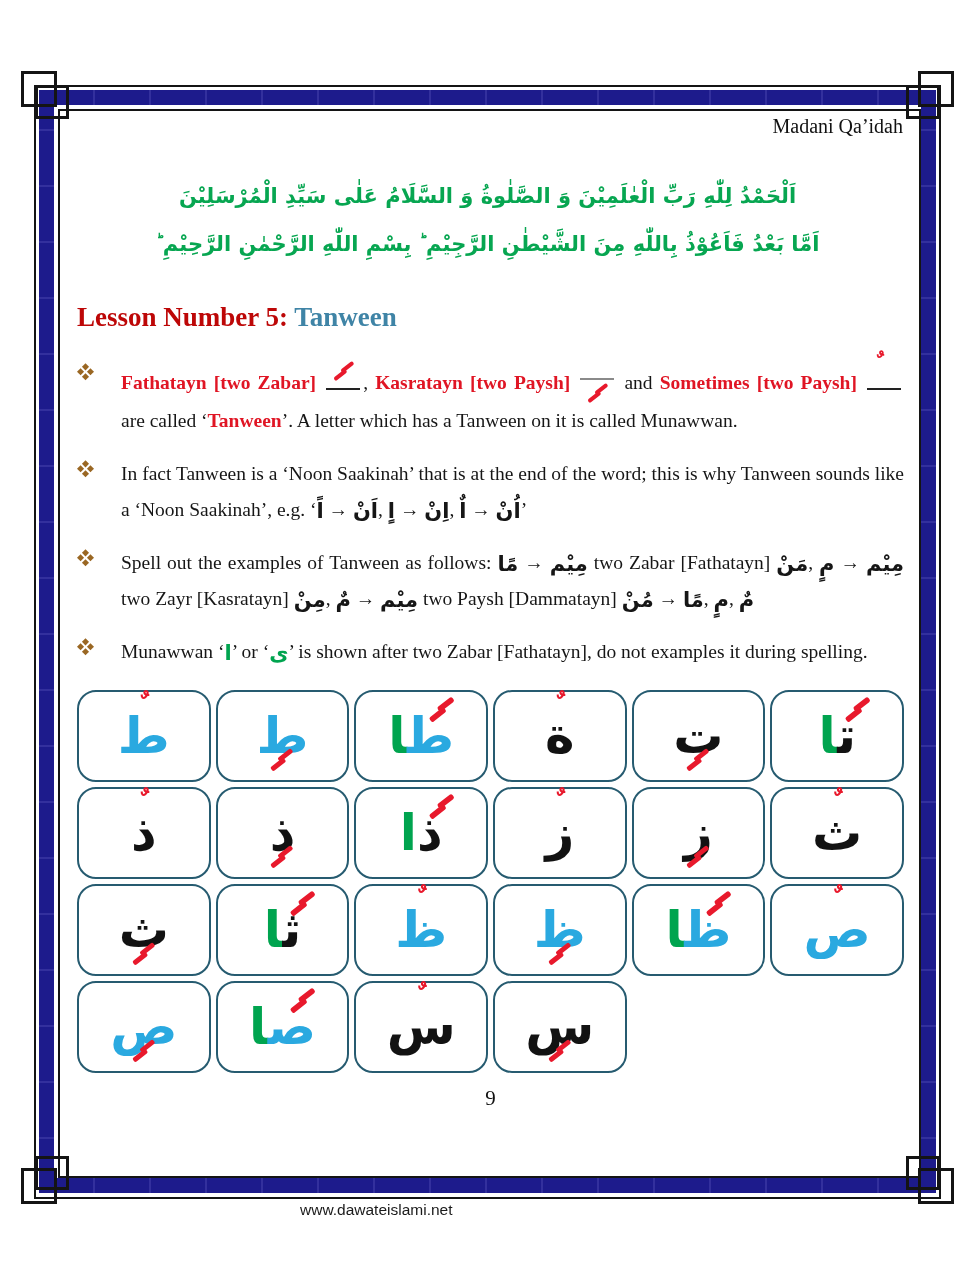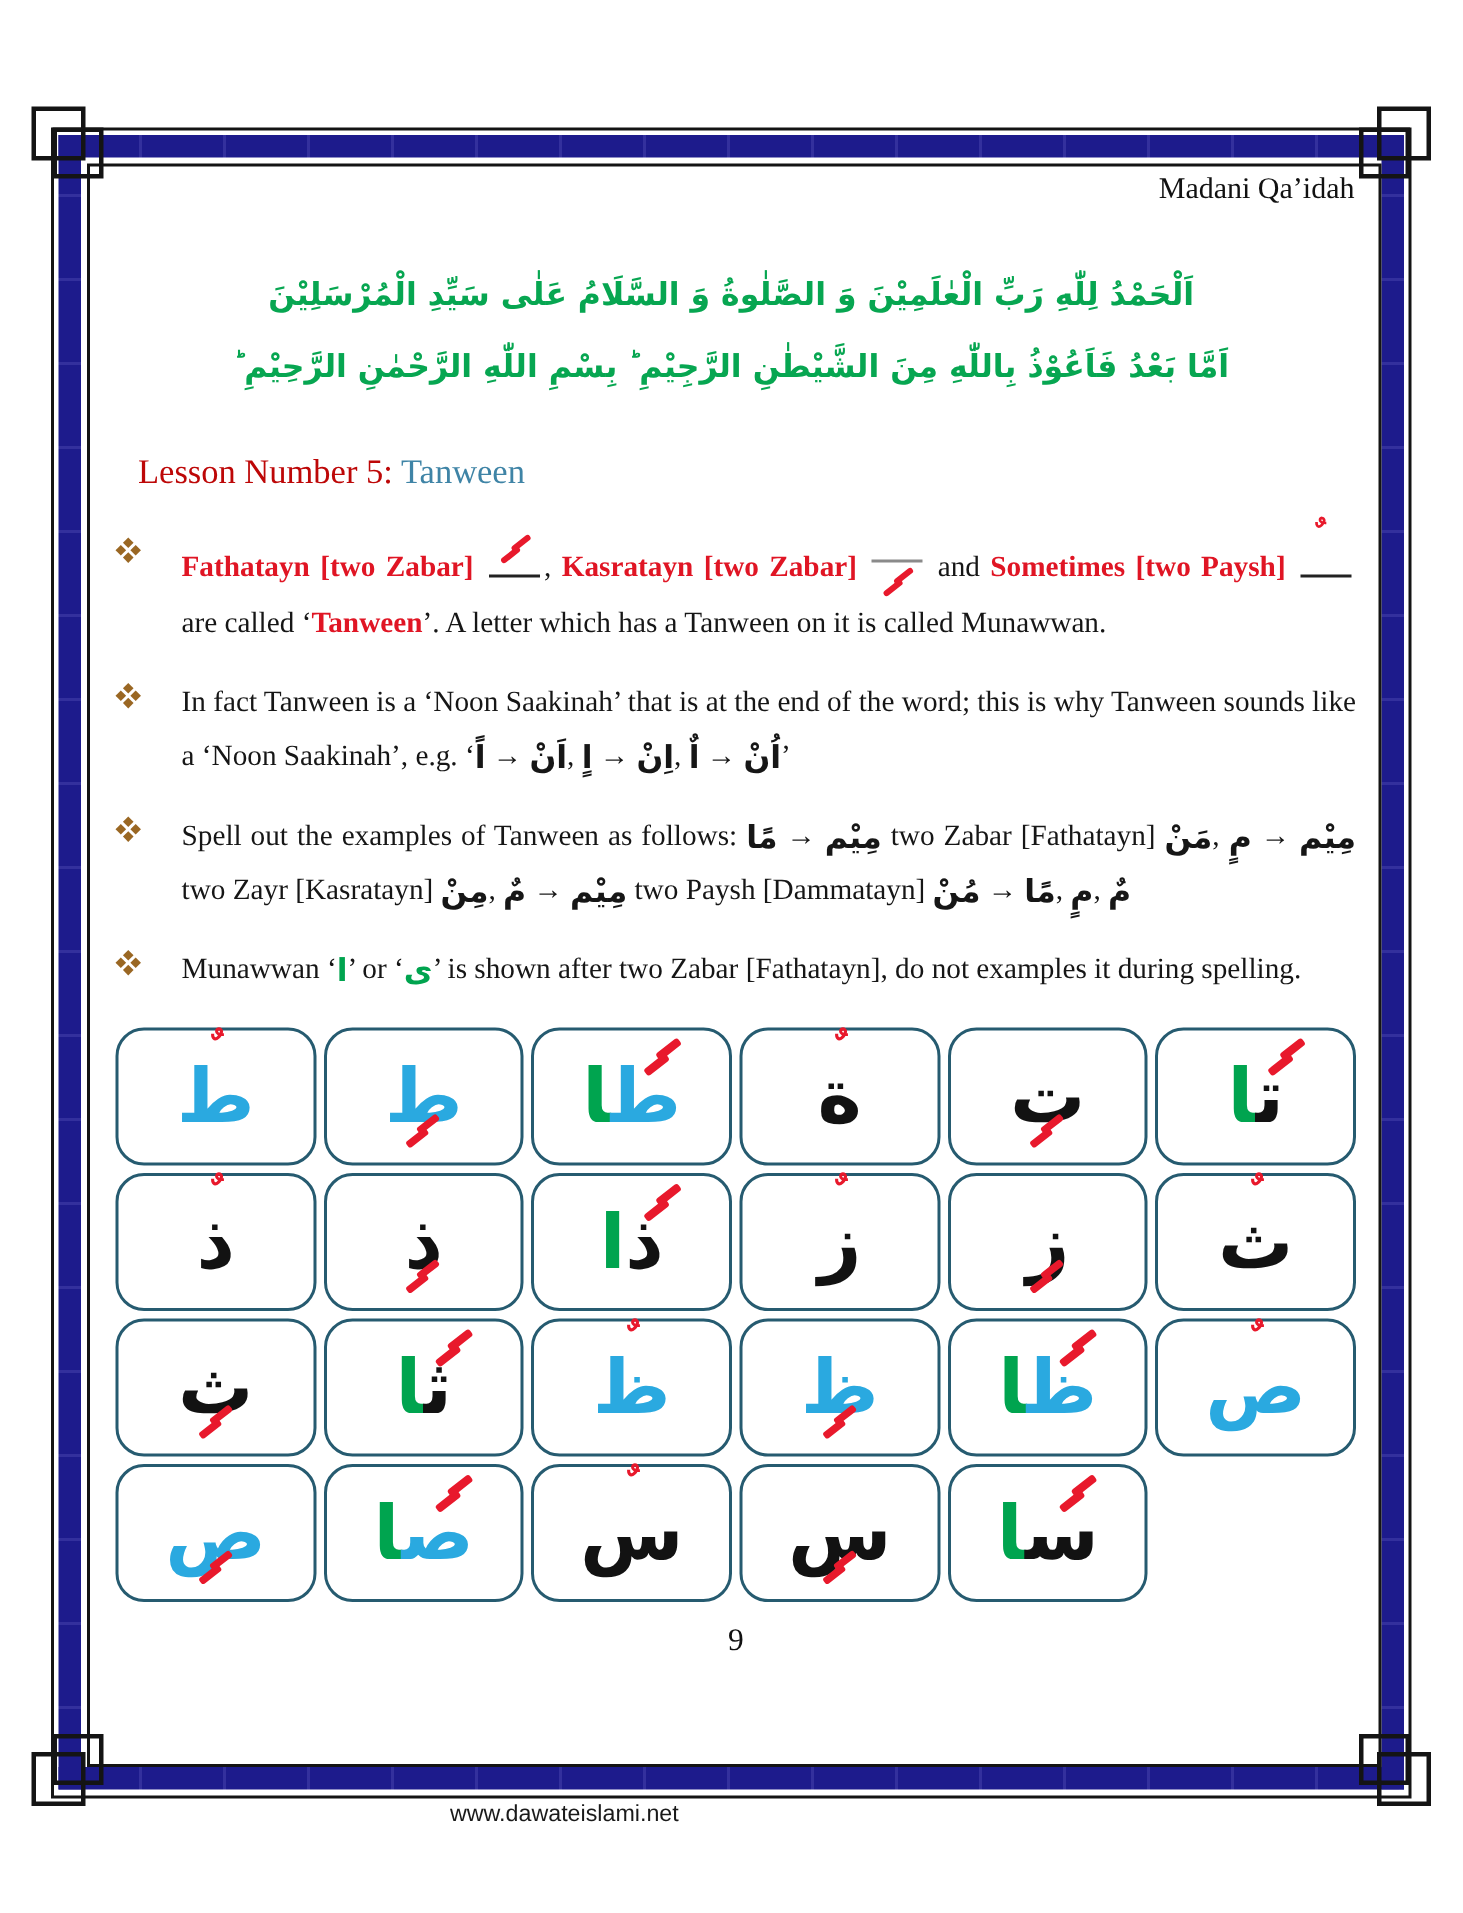--- a/index.html
+++ b/index.html
@@ -28,21 +28,21 @@
 
   
   #hdr{position:absolute;top:115px;left:0;width:903px;text-align:right;font-size:20px;color:#111;}
   #invocation{position:absolute;top:172px;left:110px;width:755px;text-align:center;
               font-family:"DejaVu Sans",sans-serif;font-weight:700;color:#07a651;
               font-size:21px;line-height:2.3;}
   #invocation div{white-space:nowrap;}
 
   
   #content{position:absolute;left:77px;top:302px;width:827px;}
-  #lesson-title{font-size:23px;font-weight:400;margin-bottom:26px;margin-left:15px;}
+  #lesson-title{font-size:27px;font-weight:700;margin-bottom:26px;}
   #lesson-label{color:#bd0707;}
   #lesson-topic{color:#3f84a6;}
 
   .bullet{position:relative;padding-left:44px;margin-bottom:17px;}
   .diamond{position:absolute;left:2px;top:7px;width:13px;height:13px;transform:rotate(45deg);
            display:grid;grid-template-columns:5px 5px;grid-template-rows:5px 5px;gap:2px;}
   .diamond b{background:#9a6723;}
   .btext{margin:0;font-size:19.5px;line-height:1.85;text-align:justify;}
   .bold{font-weight:700;}
   .c-r{color:#e01524;}
@@ -137,21 +137,21 @@
         <div class="bullet">
           <span class="diamond">
             <b></b>
             <b></b>
             <b></b>
             <b></b>
           </span>
           <p class="btext"><span class="txt bold c-r">Fathatayn [two Zabar] </span><span class="sym sym-fat"><span class="sl">
                 <i></i>
                 <i></i>
-              </span></span><span class="txt">, </span><span class="txt bold c-r">Kasratayn [two Zabar] </span><span class="sym sym-kas"><span class="sl">
+              </span></span><span class="txt">, </span><span class="txt bold c-r">Kasratayn [two Paysh] </span><span class="sym sym-kas"><span class="sl">
                 <i></i>
                 <i></i>
               </span></span><span class="txt"> and </span><span class="txt bold c-r">Sometimes [two Paysh] </span><span class="sym sym-dam"><span class="dmtxt">&nbsp;ٌ</span></span><span class="txt"> are called ‘</span><span class="txt bold c-r">Tanween</span><span class="txt">’. A letter which has a Tanween on it is called Munawwan.</span></p>
         </div>
         <div class="bullet">
           <span class="diamond">
             <b></b>
             <b></b>
             <b></b>
             <b></b>
@@ -259,24 +259,20 @@
           <span class="gmark fat"><span class="sl big"><i></i><i></i></span></span>
           <span class="gl" dir="rtl"><span class="lc-blue">ص</span><span class="c-g">ا</span></span>
         </div>
         <div class="cell" title="سٌ">
           <span class="gmark dam"><span class="dmtxt">&nbsp;ٌ</span></span>
           <span class="gl" dir="rtl"><span class="lc-black">س</span></span>
         </div>
         <div class="cell" title="سٍ">
           <span class="gmark kas"><span class="sl big"><i></i><i></i></span></span>
           <span class="gl" dir="rtl"><span class="lc-black">س</span></span>
-        </div>
-        <div class="cell" title="سًا">
-          <span class="gmark fat"><span class="sl big"><i></i><i></i></span></span>
-          <span class="gl" dir="rtl"><span class="lc-black">س</span><span class="c-g">ا</span></span>
         </div>
       </div>
 
     <div id="pagenum">9</div>
   </div>
 
   <div id="footer">
     <span>www.dawateislami.net</span>
   </div>
 </div>

